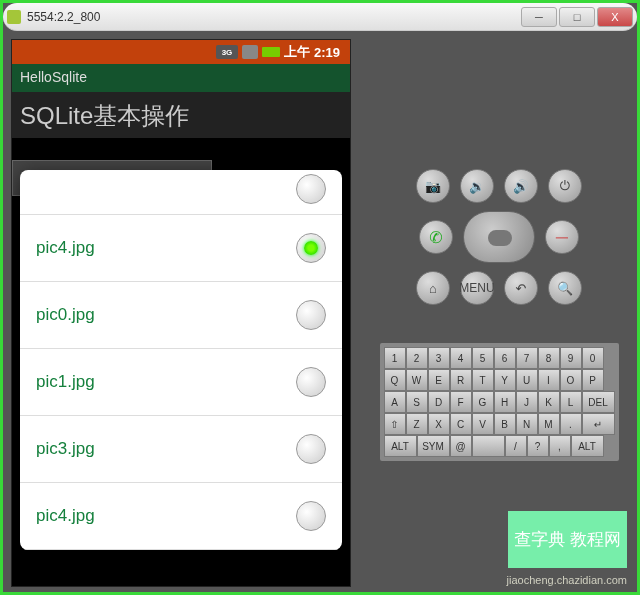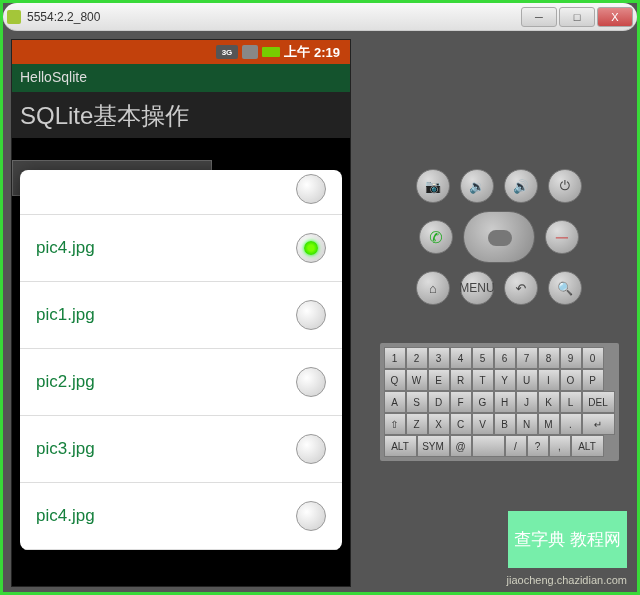--- a/index.html
+++ b/index.html
@@ -84,25 +84,25 @@
         <div class="dialog-list">
           <div class="list-item partial-top">
             <span></span>
             <div class="radio"></div>
           </div>
           <div class="list-item">
             <span>pic4.jpg</span>
             <div class="radio selected"></div>
           </div>
           <div class="list-item">
+            <span>pic0.jpg</span>
+            <div class="radio"></div>
+          </div>
+          <div class="list-item">
             <span>pic1.jpg</span>
-            <div class="radio"></div>
-          </div>
-          <div class="list-item">
-            <span>pic2.jpg</span>
             <div class="radio"></div>
           </div>
           <div class="list-item">
             <span>pic3.jpg</span>
             <div class="radio"></div>
           </div>
           <div class="list-item">
             <span>pic4.jpg</span>
             <div class="radio"></div>
           </div>

